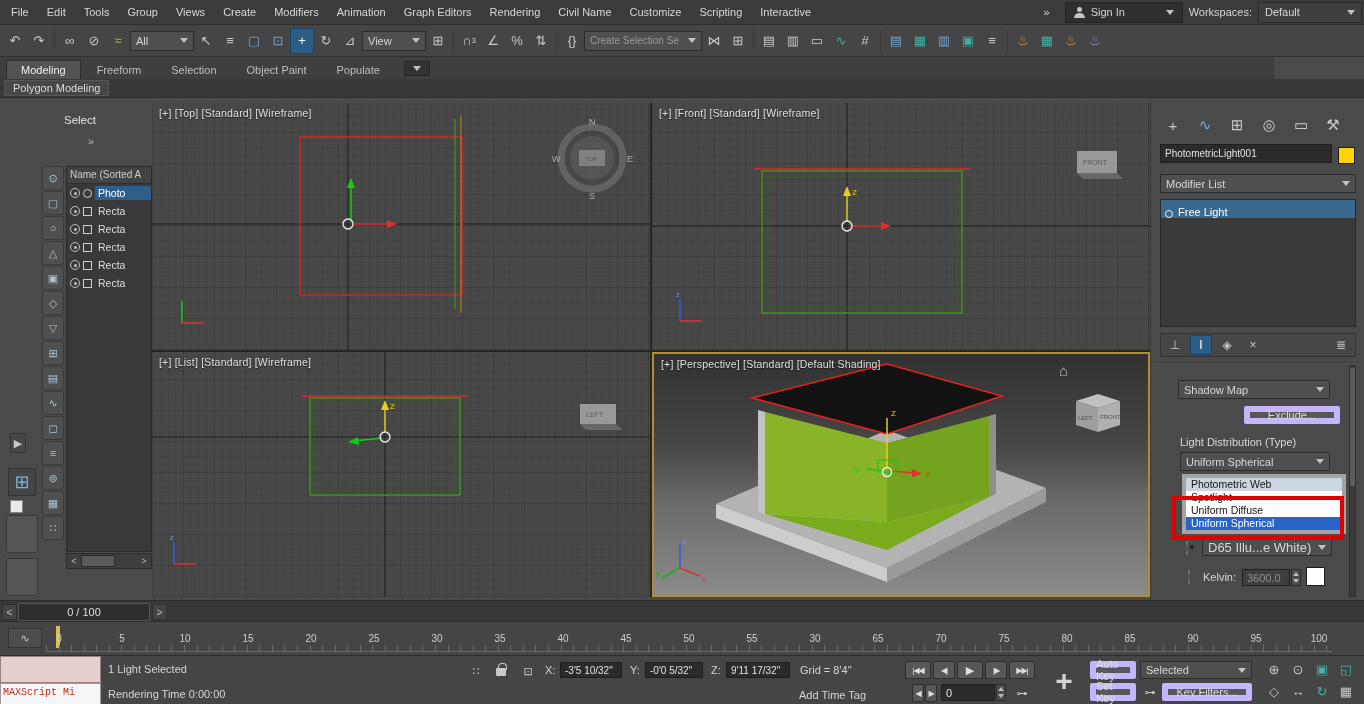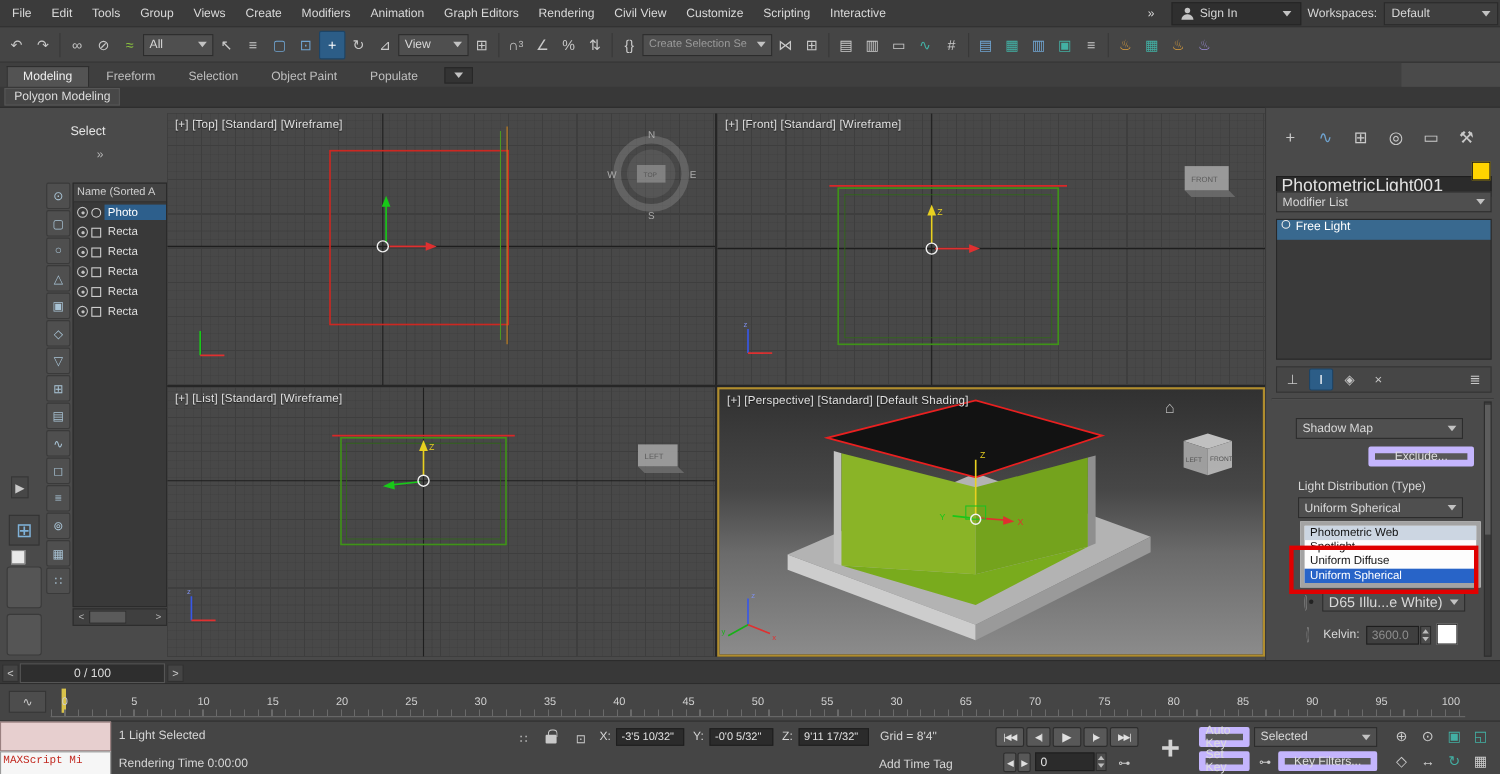--- a/index.html
+++ b/index.html
@@ -73,25 +73,25 @@
         repeating-linear-gradient(90deg,rgba(0,0,0,.05) 0 1px,transparent 1px 7.75px)}
   .vp-persp{background:linear-gradient(180deg,#313131 0%,#474747 38%,#6b6b6b 62%,#8b8b8b 100%);border:2px solid #b08d2e}
   .vp-label{position:absolute;left:7px;top:4px;font-size:10.5px;color:#e0e0e0;text-shadow:0 1px 1px rgba(0,0,0,.6);letter-spacing:.2px}
   .vp svg{position:absolute;left:0;top:0}
   .persp-home{position:absolute;right:80px;top:8px;color:#cfcfcf;font-size:15px;opacity:.85}
 
   
   .cpanel{position:absolute;left:1150px;top:98px;width:214px;height:502px;background:#4a4a4a;border-left:1px solid #393939}
   .cp-tabs{position:absolute;left:1158px;top:110px;width:200px;height:30px;display:flex;align-items:center;gap:6px;padding:0 2px}
   .cp-tabs .icon-btn{width:26px;height:26px;font-size:15px}
-  .cp-name{position:absolute;left:1160px;top:160px;width:196px;height:19px;font-size:16px}
+  .cp-name{position:absolute;left:1160px;top:144px;width:172px;height:19px;font-size:10px}
   .cp-swatch{position:absolute;left:1338px;top:147px;width:17px;height:17px;background:#ffd400;border:1px solid #1d1d1d}
   .cp-modlist{position:absolute;left:1160px;top:174px;width:196px;height:19px}
   .cp-stack{position:absolute;left:1160px;top:199px;width:196px;height:128px;background:#3a3a3a;border:1px solid #282828}
-  .stack-row{display:flex;align-items:flex-start;gap:5px;height:18px;background:#39698f;color:#fff;padding:0 4px}
+  .stack-row{display:flex;align-items:flex-end;gap:5px;height:18px;background:#39698f;color:#fff;padding:0 4px}
   .bulb-dot{width:8px;height:8px;border-radius:50%;border:1px solid #eee;flex:0 0 auto}
   .cp-stackicons{position:absolute;left:1160px;top:333px;width:196px;height:24px;display:flex;align-items:center;gap:4px;background:#464646;border:1px solid #333;padding:0 3px}
   .cp-stackicons .icon-btn{width:22px;height:20px;font-size:12px}
   .cp-div{position:absolute;left:1156px;top:362px;width:202px;height:2px;background:#393939;border-bottom:1px solid #575757}
   .cp-label{position:absolute;color:#d8d8d8}
   .list-pop{position:absolute;left:1182px;top:474px;width:164px;background:#fdfdfd;border:4px solid #a3a3a3;z-index:5}
   .list-row{height:13px;line-height:13px;font-size:10.5px;color:#141414;padding:0 5px;white-space:nowrap;overflow:hidden}
   .list-row.hov{background:#ccd6e2}
   .list-row.sel{background:#2864c8;color:#fff}
   .red-annot{position:absolute;left:1172px;top:496px;width:172px;height:44px;border:4px solid #e00000;z-index:9}
@@ -139,21 +139,21 @@
     <span class="menu-item">File</span>
     <span class="menu-item">Edit</span>
     <span class="menu-item">Tools</span>
     <span class="menu-item">Group</span>
     <span class="menu-item">Views</span>
     <span class="menu-item">Create</span>
     <span class="menu-item">Modifiers</span>
     <span class="menu-item">Animation</span>
     <span class="menu-item">Graph Editors</span>
     <span class="menu-item">Rendering</span>
-    <span class="menu-item">Civil View</span>
+    <span class="menu-item">Civil Name</span>
     <span class="menu-item">Customize</span>
     <span class="menu-item">Scripting</span>
     <span class="menu-item">Interactive</span>
     <span class="menu-item" style="margin-left:auto">»</span>
     <div class="signin">
       <span class="person-icon"></span>
       <span>Sign In</span>
       <span class="caret"></span>
     </div>
     <span>Workspaces:</span>

